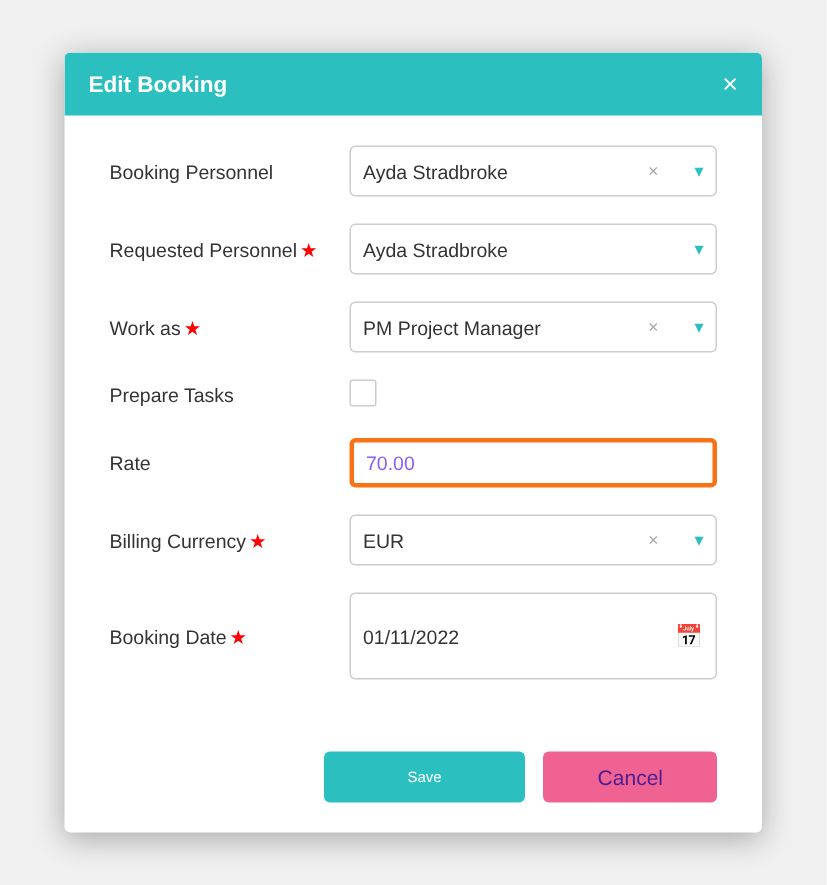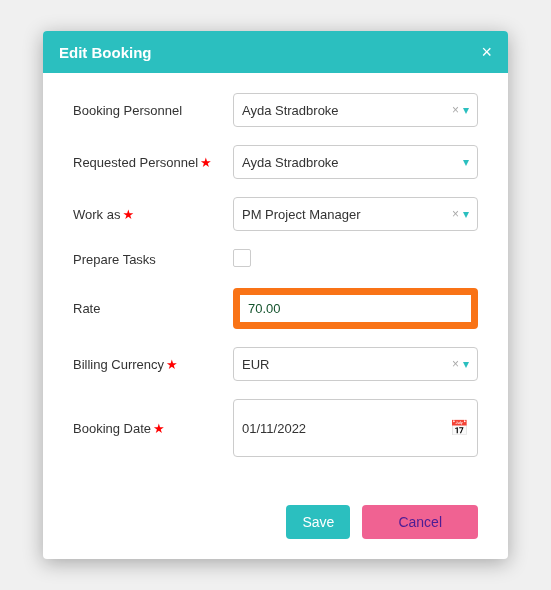--- a/index.html
+++ b/index.html
@@ -62,20 +62,21 @@
     }
     .select-wrapper {
       position: relative;
       display: flex;
       align-items: center;
       border: 1px solid #ccc;
       border-radius: 4px;
       background: #fff;
       padding: 5px 8px;
       min-height: 34px;
+      gap: 20px;
     }
     .select-wrapper .select-value {
       flex: 1;
       font-size: 13px;
       color: #333;
     }
     .select-wrapper .select-clear {
       color: #aaa;
       cursor: pointer;
       margin-right: 4px;
@@ -84,25 +85,25 @@
     .select-wrapper .select-arrow {
       color: #2BBFBF;
       font-size: 12px;
       cursor: pointer;
     }
     .select-wrapper.no-clear .select-arrow {
       color: #2BBFBF;
     }
     input[type="text"], input[type="number"] {
       width: 100%;
-      border: 7px solid #f97316;
+      border: 3px solid #f97316;
       border-radius: 4px;
       padding: 6px 8px;
       font-size: 13px;
-      color: #14532d;
+      color: #8b5cf6;
       outline: none;
     }
     .checkbox-wrapper {
       width: 18px;
       height: 18px;
       border: 1px solid #ccc;
       border-radius: 2px;
       background: #fff;
       display: inline-block;
     }
@@ -133,22 +134,22 @@
       padding: 10px 30px 20px;
       display: flex;
       justify-content: flex-end;
       gap: 12px;
     }
     .btn-save {
       background: #2BBFBF;
       color: #fff;
       border: none;
       border-radius: 4px;
-      padding: 9px 16px;
-      font-size: 14px;
+      padding: 9px 56px;
+      font-size: 10px;
       cursor: pointer;
     }
     .btn-cancel {
       background: #F06292;
       color: #4c1d95;
       border: none;
       border-radius: 4px;
       padding: 9px 36px;
       font-size: 14px;
       cursor: pointer;

